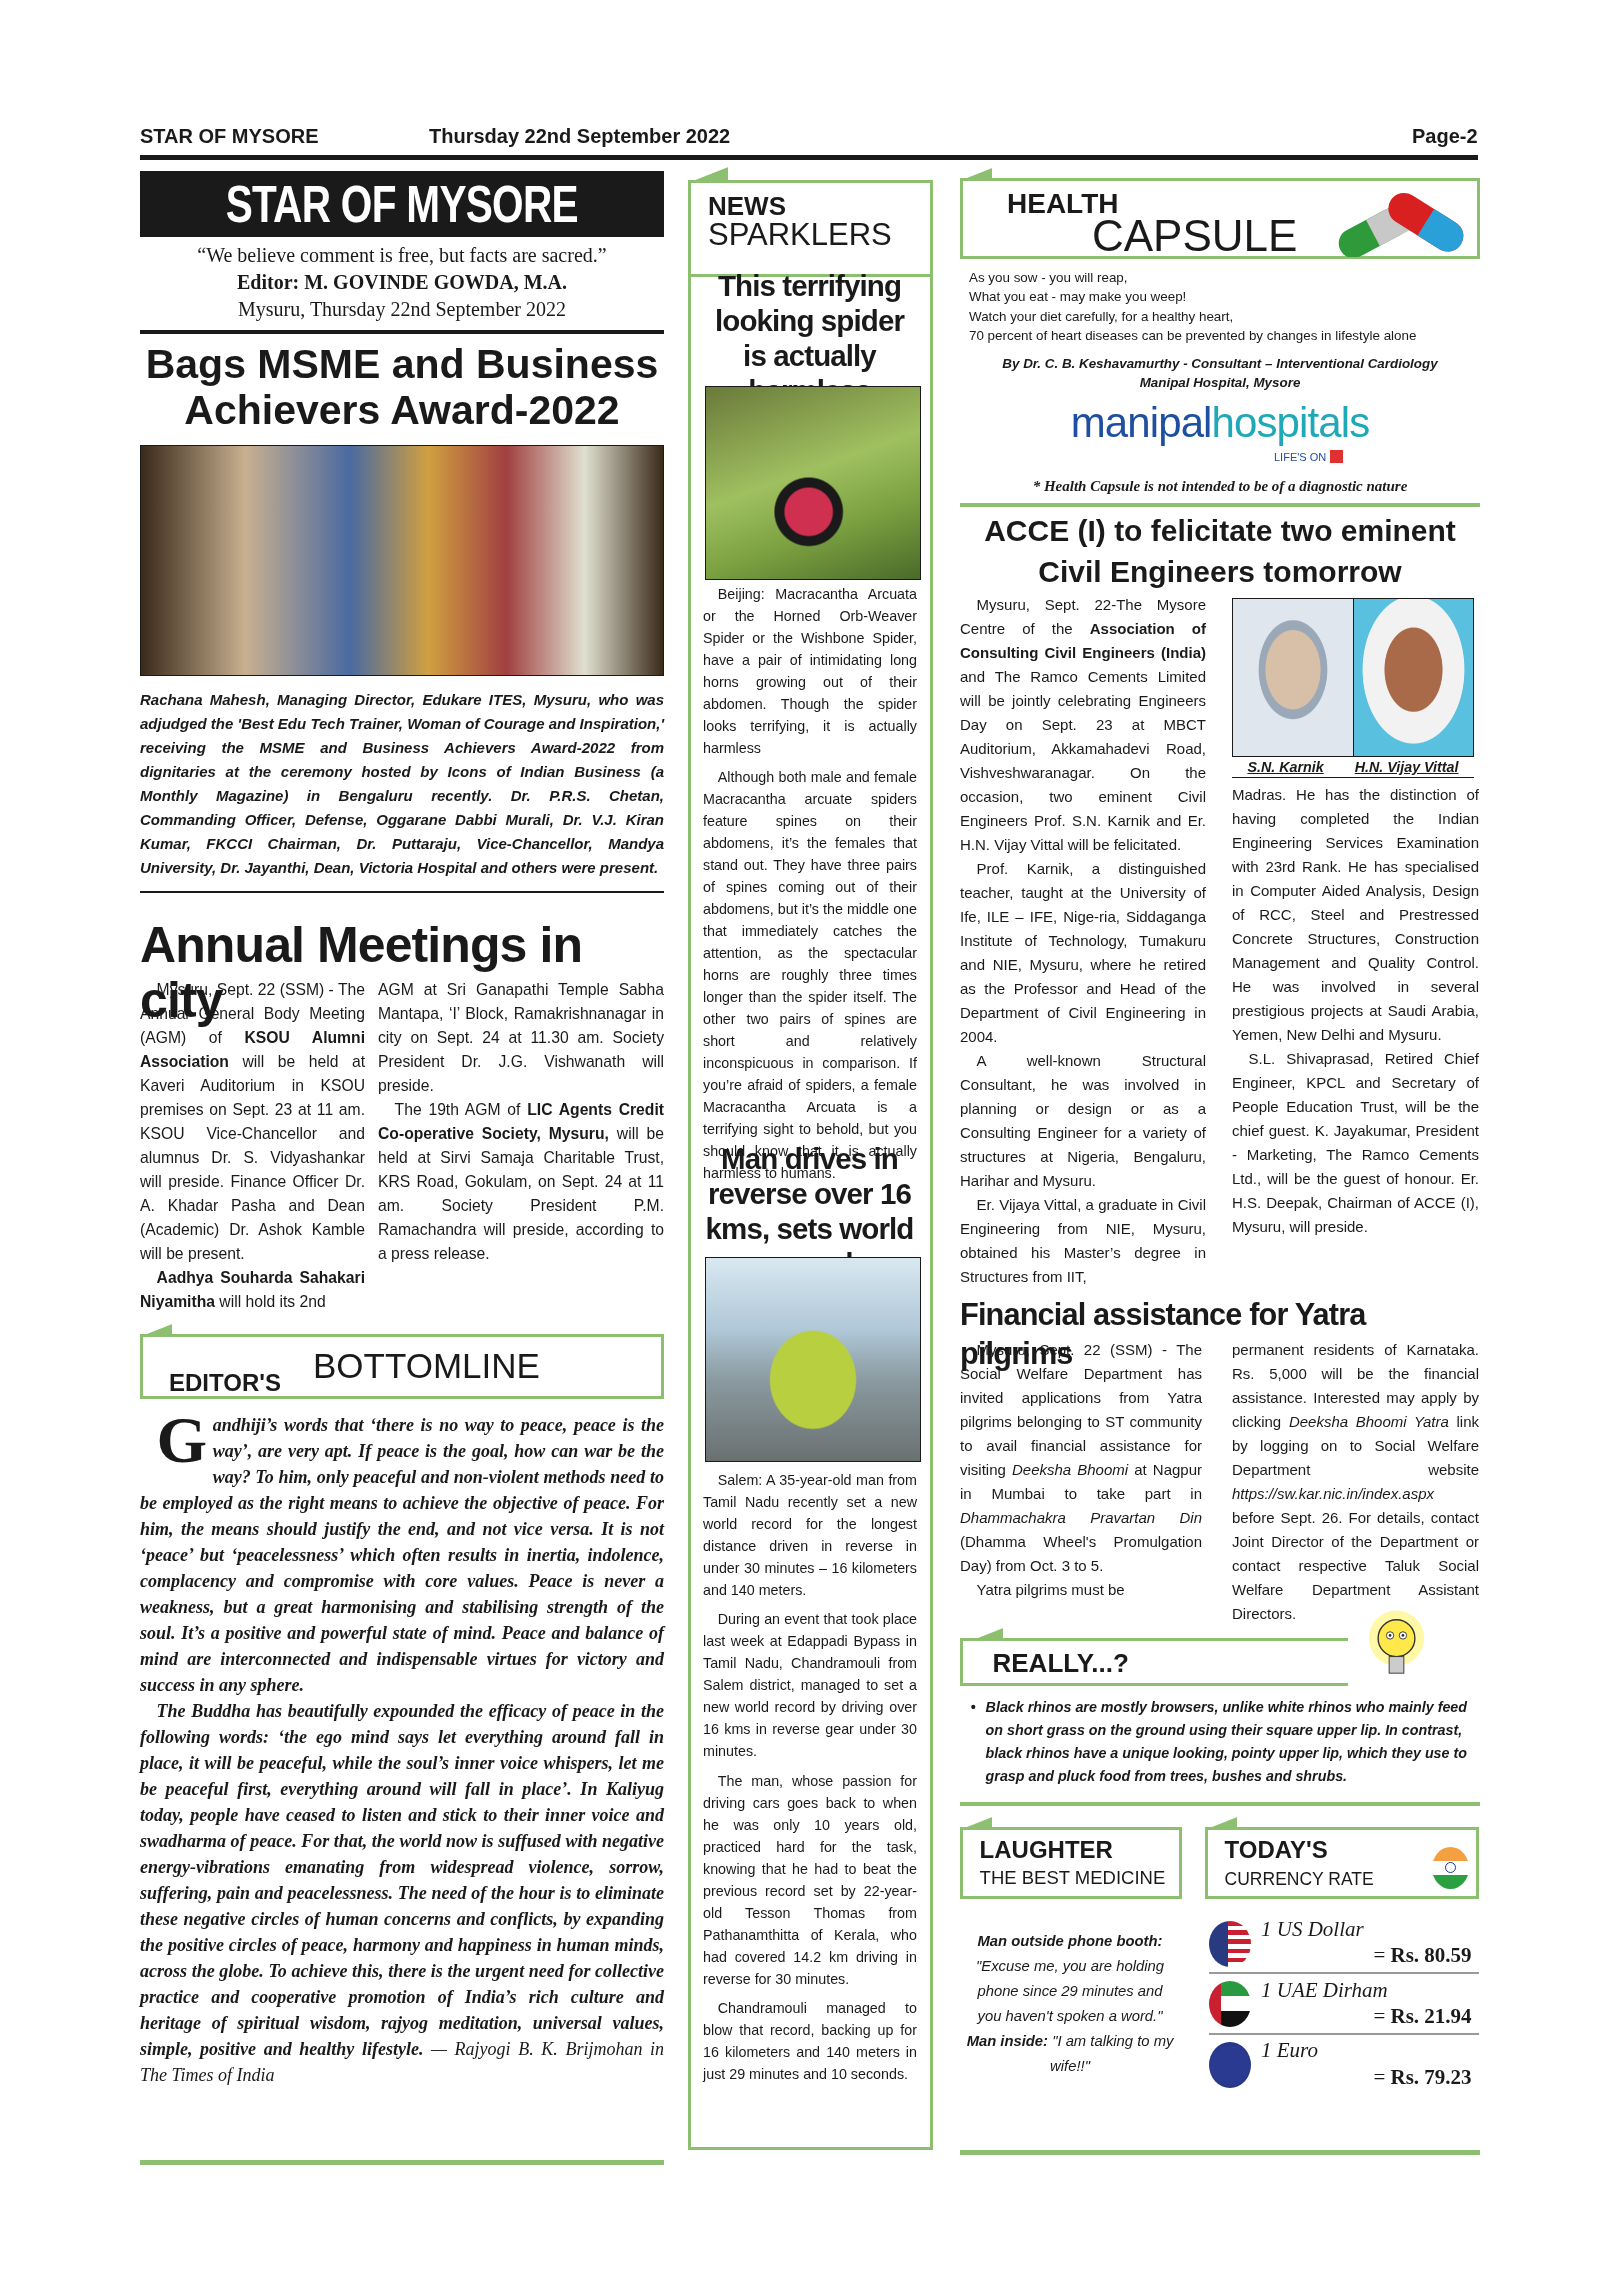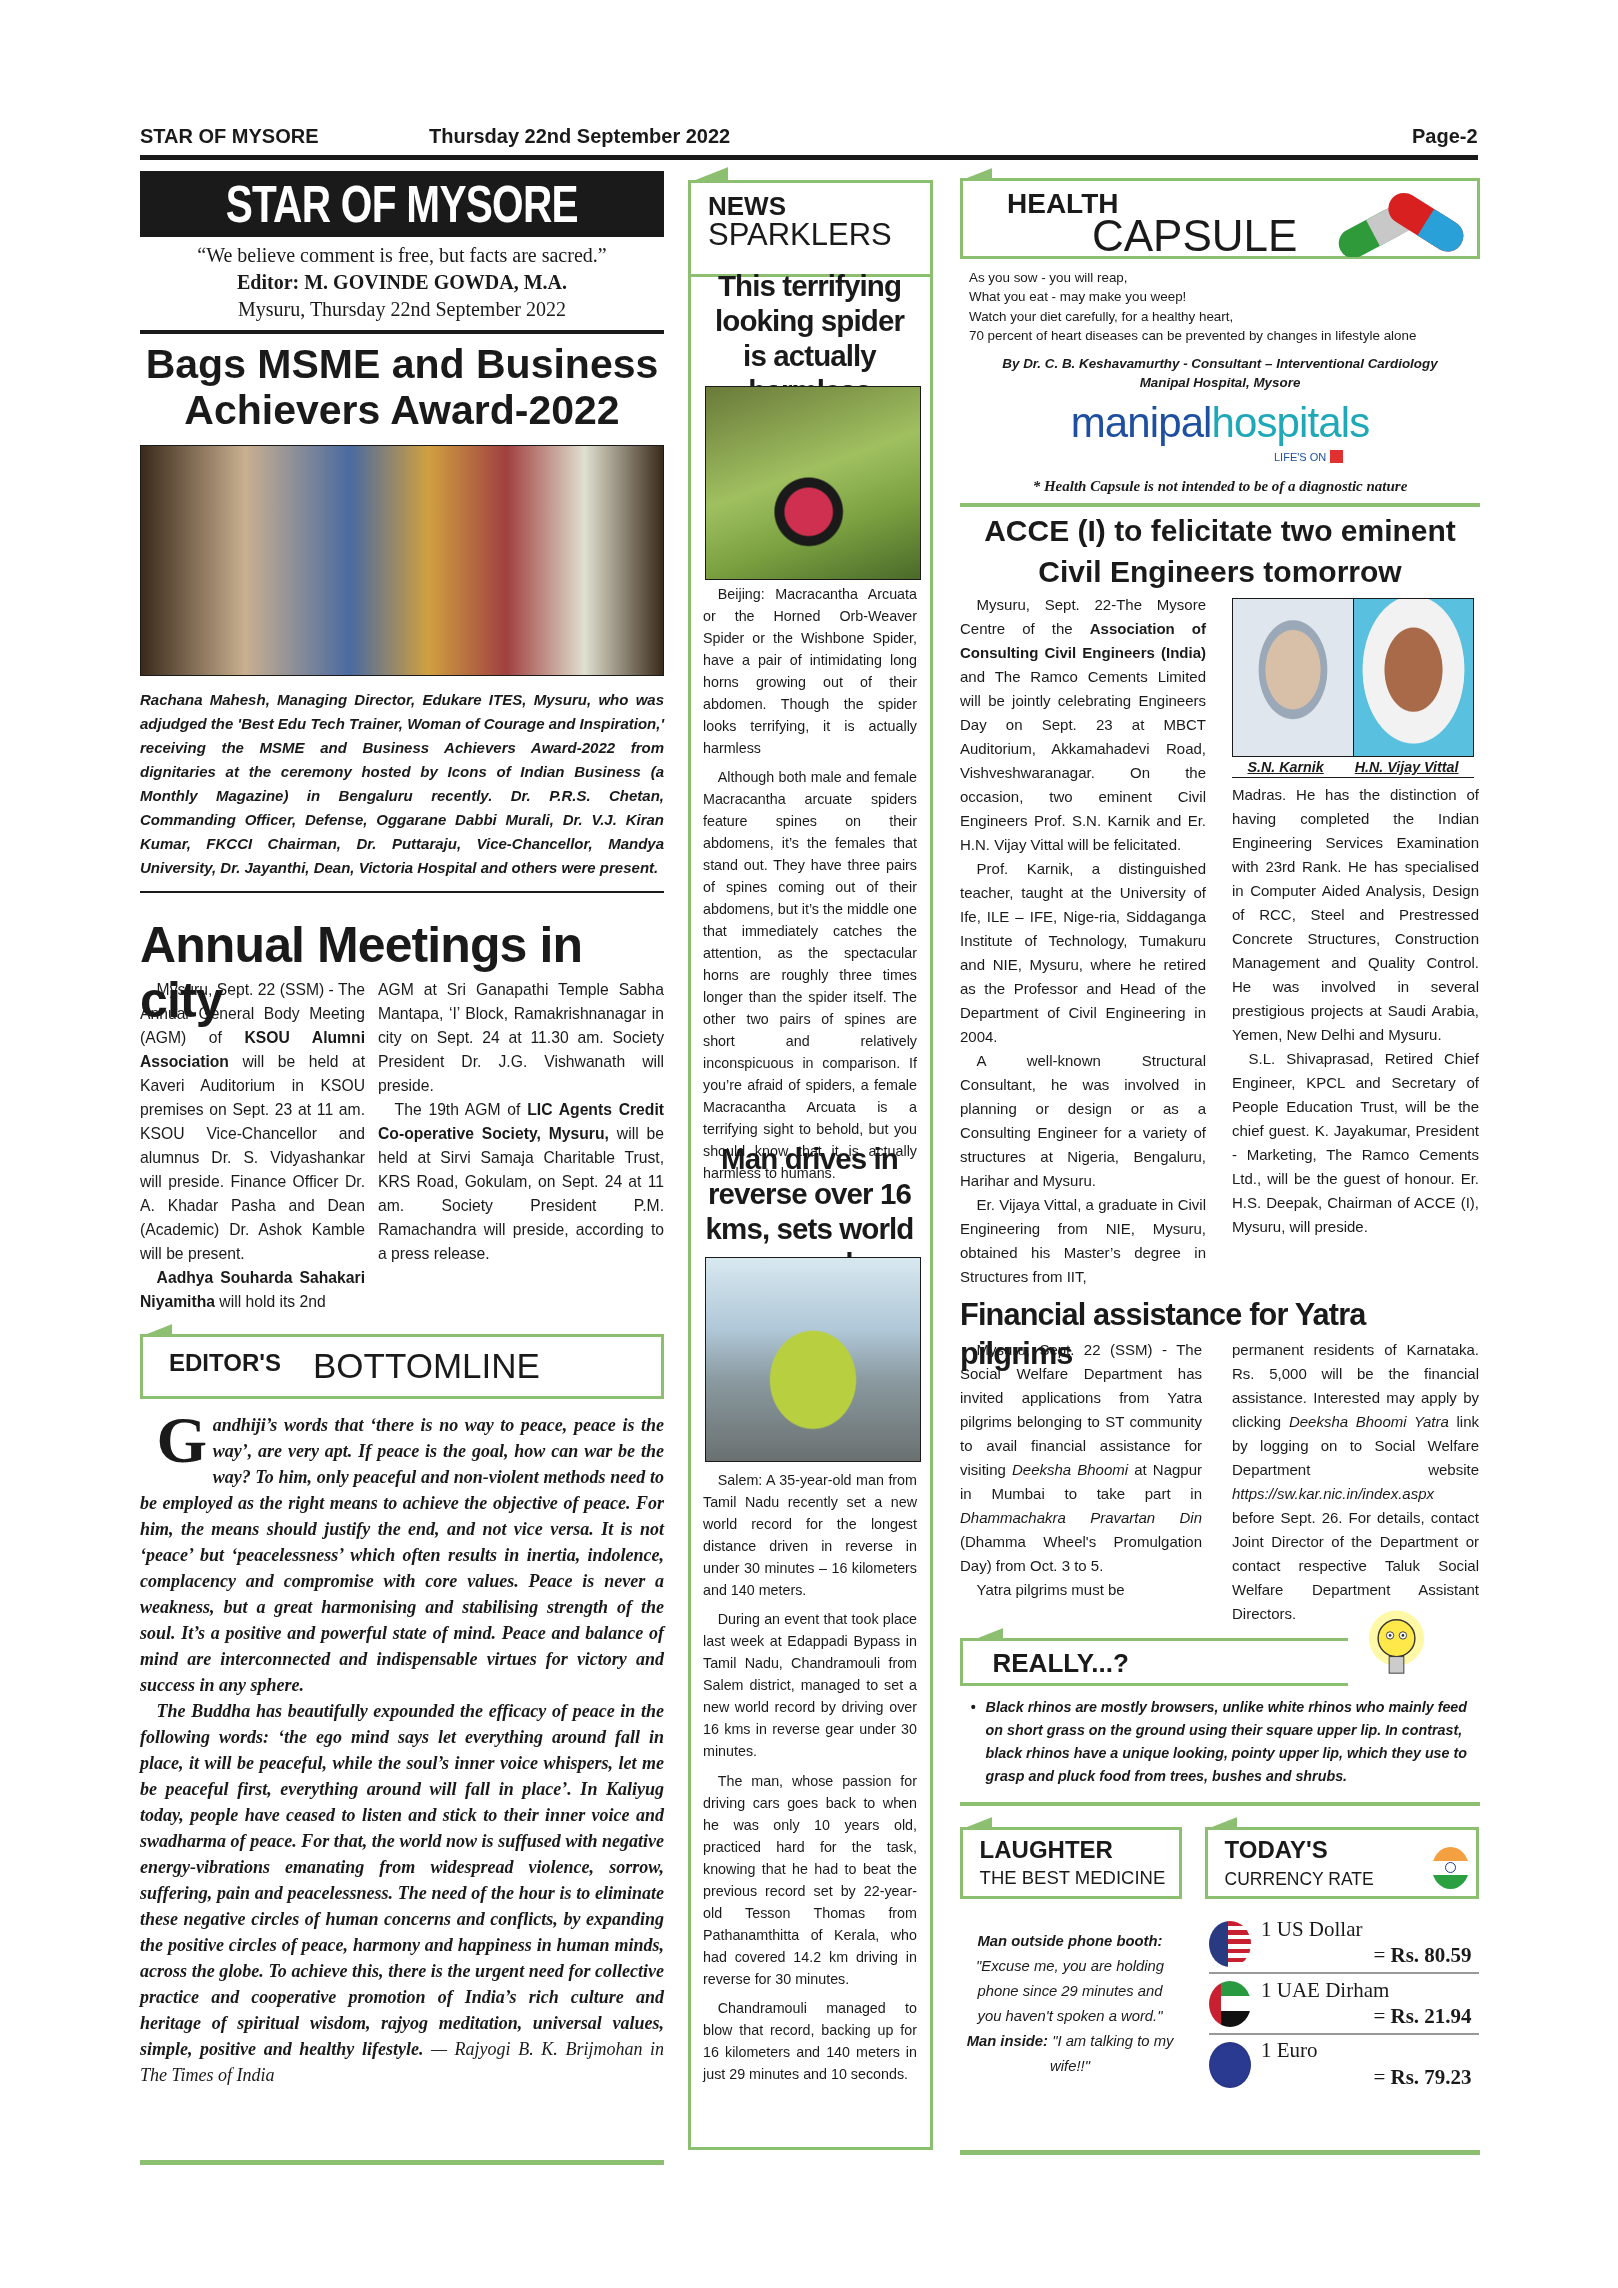--- a/index.html
+++ b/index.html
@@ -27,21 +27,21 @@
   .body-sans { font-size: 15.7px; line-height: 24px; text-align: justify; }
   .agm-col1 { left: 140px; top: 978px; width: 225px; }
   .agm-col2 { left: 378px; top: 978px; width: 286px; }
   .indent { text-indent: 16.6px; }
 
   
   .boxhead { border: 3.7px solid #8cbf6f; background: #fff; }
   .boxhead .flag2 { position: absolute; left: -3.7px; top: -13px; width: 33px; height: 13px; background: #8cbf6f; clip-path: polygon(0 100%, 100% 0, 100% 100%); }
 
   .editor-box { left: 140px; top: 1334px; width: 524px; height: 65px; }
-  .editor-box .t1 { position: absolute; left: 26px; top: 12px; font-weight: 900; font-size: 24px; }
+  .editor-box .t1 { position: absolute; left: 26px; top: 32px; font-weight: 900; font-size: 24px; }
   .editor-box .t2 { position: absolute; left: 170px; top: 9.2px; font-size: 35px; }
   .editorial { left: 140px; top: 1412px; width: 524px; font-family: "Liberation Serif", serif; font-style: italic; font-weight: bold; font-size: 18px; line-height: 26px; text-align: justify; }
   .editorial .dropcap { float: left; font-size: 65px; line-height: 52px; margin: 1.8px 5.5px 0 16.6px; font-style: normal; }
   .editorial p + p { text-indent: 16.6px; }
   .editorial .sig { font-weight: normal; }
   .bottom-rule-1 { left: 140px; top: 2160px; width: 524px; height: 4.6px; background: #8cbf6f; }
 
   
   .mid-box { left: 688px; top: 180px; width: 245px; height: 1970px; border: 3.7px solid #8cbf6f; }
   .mid-head { left: 688px; top: 180px; width: 245px; height: 97px; border-bottom: 3.7px solid #8cbf6f; }
@@ -102,21 +102,21 @@
   .india-flag { position: absolute; right: 7.4px; top: 16.6px; width: 37px; height: 42px; border-radius: 50%; background: linear-gradient(180deg, #f4a040 0 33%, #ffffff 33% 66%, #2aa040 66%); }
   .india-flag::after { content: ""; position: absolute; left: 13px; top: 15.7px; width: 9.2px; height: 9.2px; border: 1.4px solid #1a3a90; border-radius: 50%; }
   .curr-list { left: 1209px; top: 1915px; width: 270px; }
   .curr-row { position: relative; height: 59px; border-bottom: 2.8px solid #999; margin-bottom: 1.8px; }
   .curr-row:last-child { border-bottom: none; }
   .curr-flag { position: absolute; left: 0; top: 5.5px; width: 42px; height: 46px; border-radius: 50%; }
   .flag-us { background: linear-gradient(90deg, #2a3a80 0 45%, transparent 45%), repeating-linear-gradient(180deg, #c82030 0 4.6px, #ffffff 4.6px 9.2px); }
   .flag-uk { background: linear-gradient(90deg, transparent 42%, #c82030 42% 58%, transparent 58%), linear-gradient(180deg, transparent 40%, #c82030 40% 60%, transparent 60%), #1e3a8a; }
   .flag-uae { background: linear-gradient(90deg, #c82030 0 28%, transparent 28%), linear-gradient(180deg, #2a9a40 0 33%, #ffffff 33% 66%, #111 66%); }
   .flag-eu { background: radial-gradient(circle, #2a3a90 0 60%, #1e2a70 100%); }
-  .curr-name { position: absolute; left: 52px; top: 1.8px; font-family: "Liberation Serif", serif; font-size: 21px; }
+  .curr-name { position: absolute; left: 52px; top: 1.8px; font-family: "Liberation Serif", serif; font-size: 21px; font-style: italic; }
   .curr-val { position: absolute; right: 7.4px; top: 28px; font-family: "Liberation Serif", serif; font-size: 21px; }
   .curr-val b { font-weight: bold; }
   .bottom-rule-3 { left: 960px; top: 2150px; width: 520px; height: 4.6px; background: #8cbf6f; }
 </style>
 </head>
 <body>
 
 <div class="abs hdr-left">STAR OF MYSORE</div>
 <div class="abs hdr-date">Thursday 22nd September 2022</div>
 <div class="abs hdr-page">Page-2</div>

